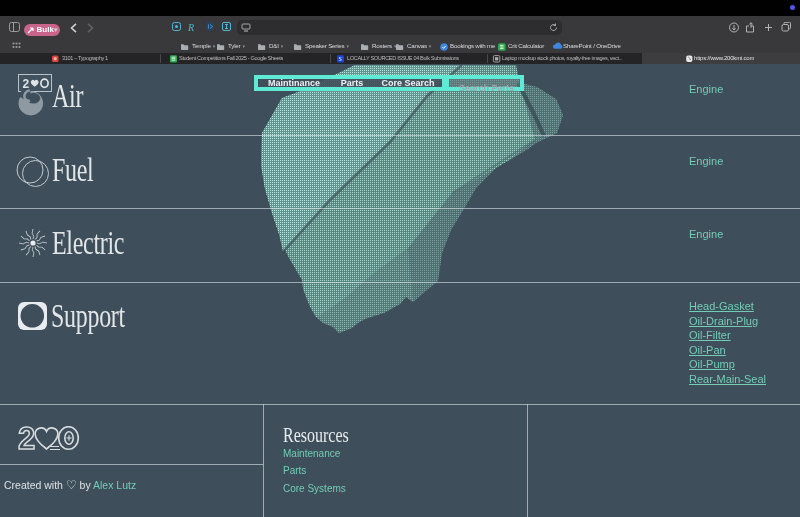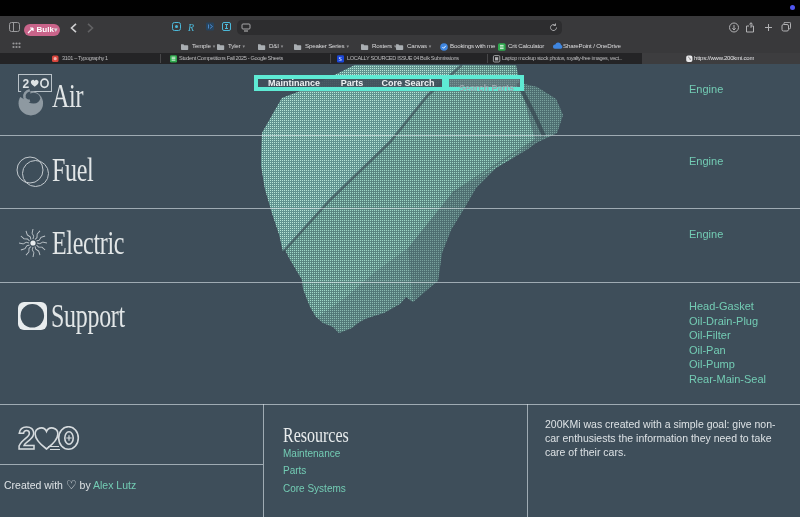--- a/index.html
+++ b/index.html
@@ -37,21 +37,21 @@
   .hline { position:absolute; left:0; width:800px; height:1px; background:rgba(225,233,238,0.6); }
   .vline { position:absolute; width:1px; background:rgba(225,233,238,0.6); }
 
   .rowlabel { position:absolute; font-family:"Liberation Serif", serif; color:#e2e6e7; font-size:24px; line-height:24px; letter-spacing:-0.3px; transform:scaleY(1.36); transform-origin:left bottom; white-space:nowrap; }
 
   .navbox { position:absolute; top:11px; height:16px; border:4px solid #5eead4; display:flex; align-items:center;font-weight:bold; }
   .navitem { font-size:9px; color:#eef1f3; text-align:center; }
 
   .teal { color:#73ccb4; }
   .eng { position:absolute; font-size:11px; color:#73ccb4; }
-  .slist { position:absolute; left:689px; top:235px; font-size:11px; color:#73ccb4; line-height:14.5px; }
+  .slist { position:absolute; left:689px; top:235px; font-size:11px; color:#73ccb4; line-height:14.5px;text-decoration:underline; }
 
   
   #f-created { position:absolute; left:4px; top:414px; font-size:10.5px; color:#dde2e5; }
   #f-res { position:absolute; left:283px; top:366px; font-family:"Liberation Serif", serif; font-size:16px; line-height:16px; color:#e8eced; transform:scaleY(1.36); transform-origin:left bottom; }
   #f-links { position:absolute; left:283px; top:381px; font-size:10px; color:#73ccb4; line-height:17.3px; }
   #f-about { position:absolute; left:545px; top:352.5px; width:240px; font-size:10.5px; color:#dde2e5; line-height:14px; }
 </style>
 </head>
 <body>
 
@@ -159,21 +159,20 @@
       <path d="M12.5 23 C6 18 1.2 13.5 1.2 8.2 A5.9 5.9 0 0 1 12.5 5.5 A5.9 5.9 0 0 1 23.8 8.2 C23.8 13.5 19 18 12.5 23 Z"></path>
       <ellipse cx="34.5" cy="12" rx="9.8" ry="11.3"></ellipse>
       <ellipse cx="35" cy="12" rx="4.2" ry="6.2"></ellipse>
       <path d="M35 9.3 v5.4 M32.3 12 h5.4" stroke-width="1.2"></path>
       <path d="M14 20.5 h11 M16 23.5 h10" stroke-width="1.2"></path>
     </g>
   </svg>
   <div id="f-created">Created with <span style="font-size:12px">♡</span> by <span class="teal">Alex Lutz</span></div>
   <div id="f-res">Resources</div>
   <div id="f-links">Maintenance<br>Parts<br>Core Systems</div>
-  <div id="f-about">200KMi was created with a simple goal: give non-car enthusiests the information they need to take care of their cars.</div>
 </div>
 
 <div id="menubar"></div>
 <div id="menudot"></div>
 <div id="toolbar"></div>
 <div id="tabbar"></div>
 <div id="activetab"></div>
 
 <div id="sidebtn"></div>
 <div id="workpill">

